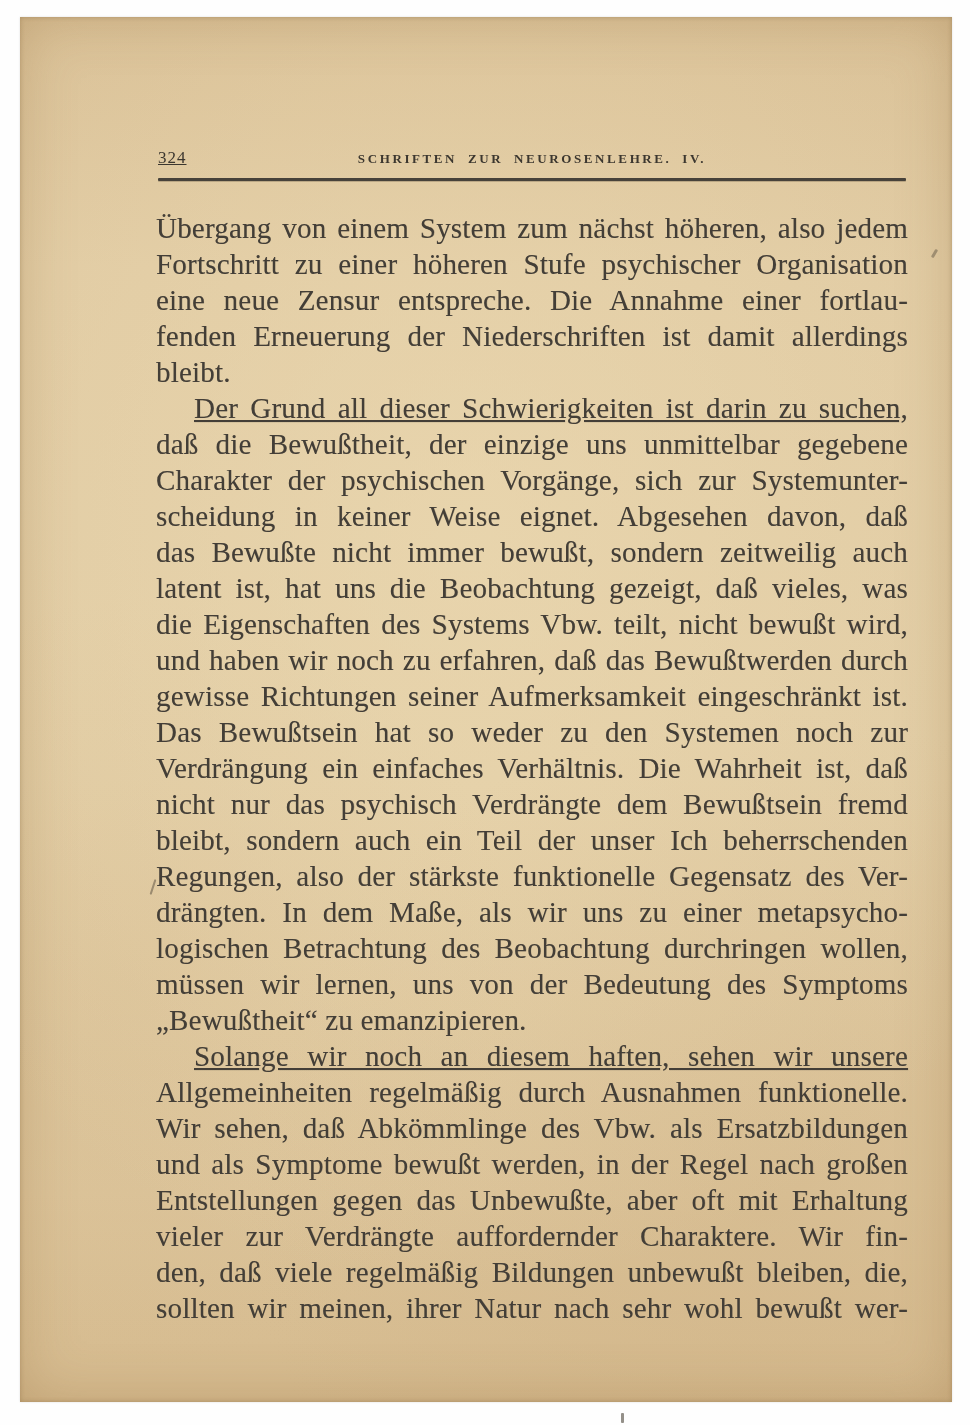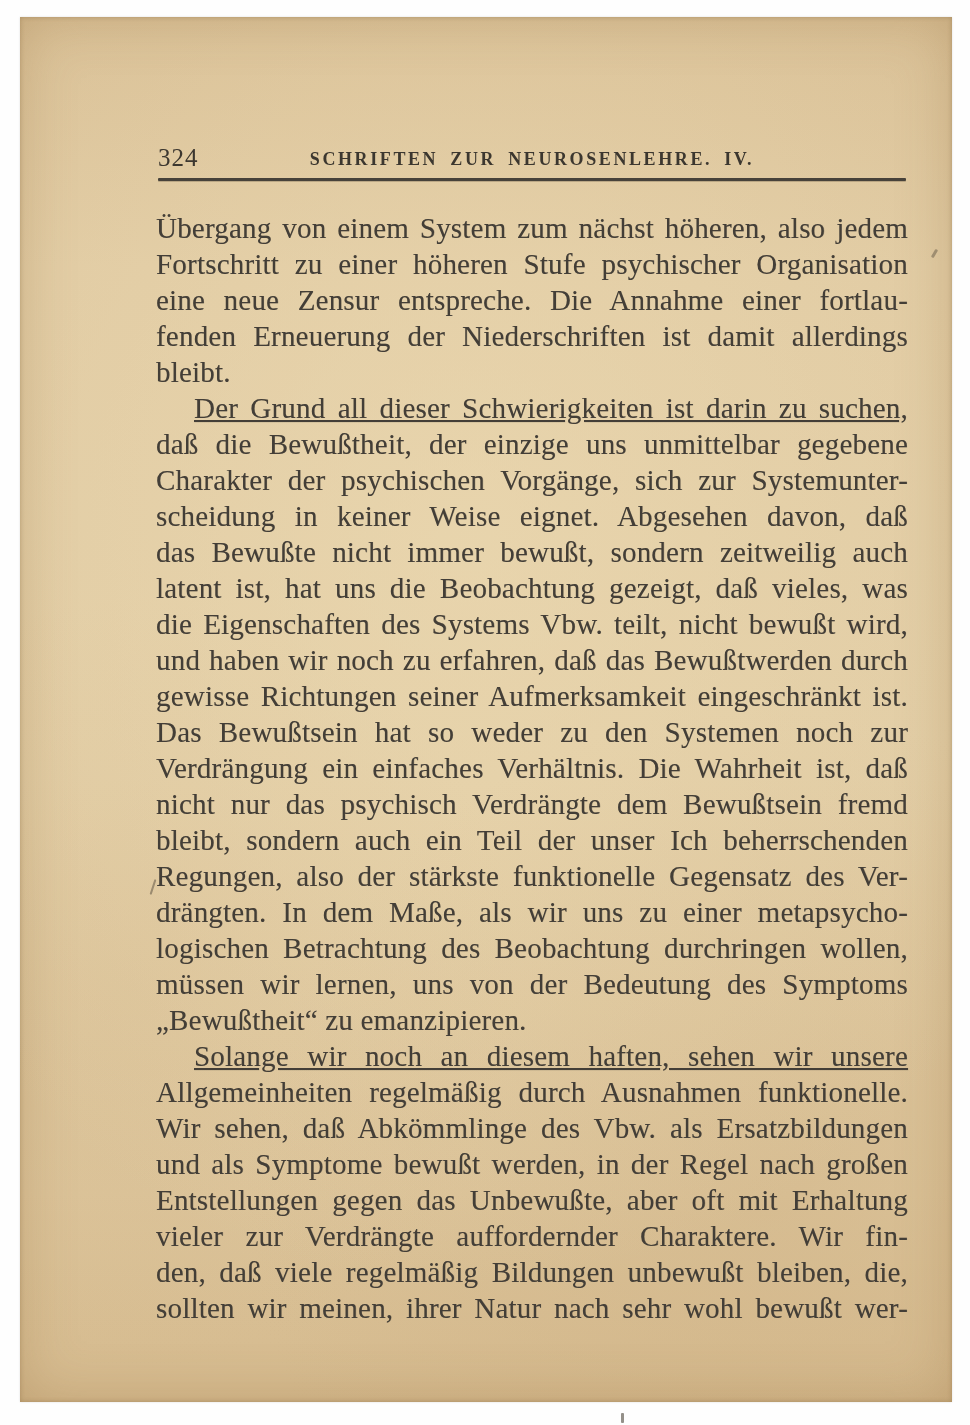--- a/index.html
+++ b/index.html
@@ -37,29 +37,30 @@
   }
   .header {
     position: absolute;
     left: 136px; top: 126px;
     width: 752px; height: 30px;
     color: var(--ink);
   }
   .page-number {
     position: absolute;
     left: 2px; top: 0;
-    font-size: 25px;
+    font-size: 17px;
     line-height: 30px;
     letter-spacing: 1px;
     color: #3c372f;
+    text-decoration: underline;
   }
   .running-title {
     display: block;
     text-align: center;
-    font-size: 18px;
+    font-size: 13px;
     line-height: 32px;
     font-weight: bold;
     letter-spacing: 2.6px;
     word-spacing: 5px;
     color: #3c372f;
   }
   .header-rule {
     position: absolute;
     left: 138px; top: 161px;
     width: 748px; height: 3px;

